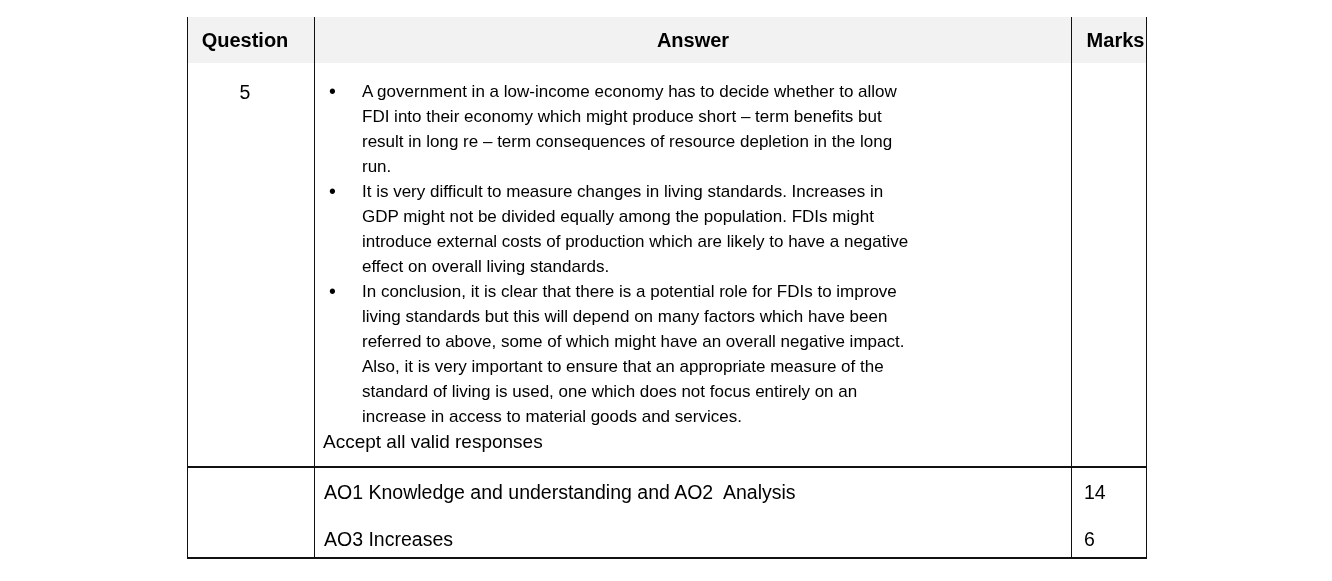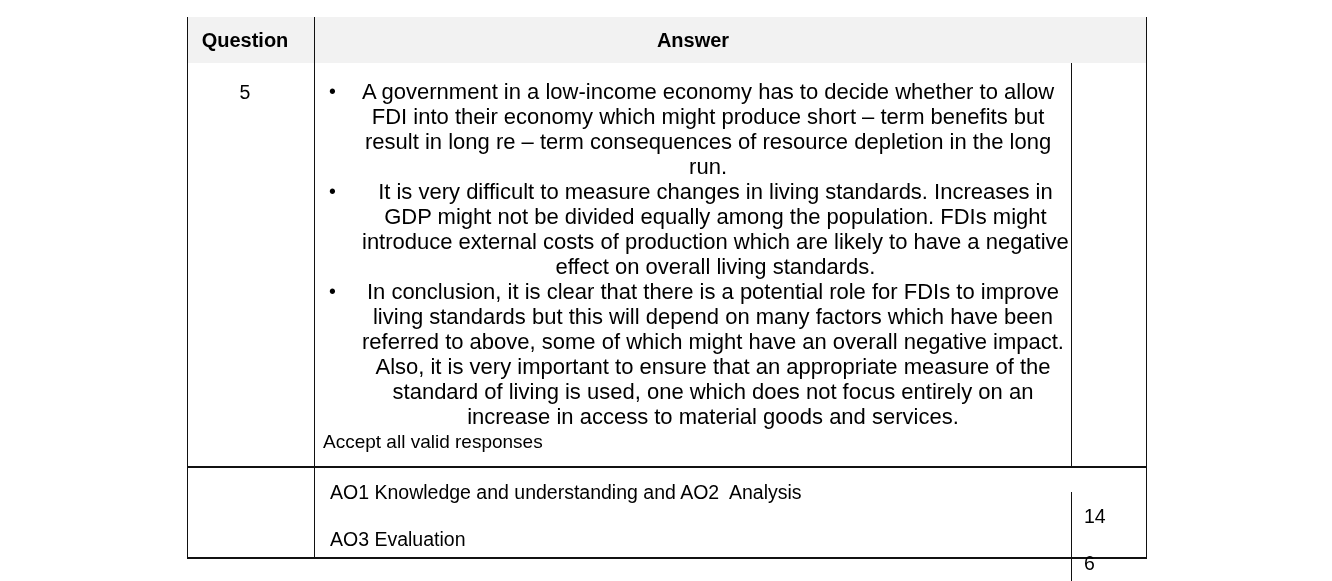--- a/index.html
+++ b/index.html
@@ -40,42 +40,43 @@
   .tbody1{height:403px;flex:0 0 403px;}
   .qnum{
     text-align:center;font-size:19.5px;line-height:25px;padding-top:17px;
   }
   .answer-cell{padding:16px 6px 0 8px;}
   .bullet-li{display:flex;align-items:flex-start;margin-left:6px;}
   .bullet-marker{
     width:33px;flex:0 0 33px;font-size:19.5px;line-height:25px;
   }
   .bullet-text{
-    white-space:pre;font-size:22px;line-height:25px;text-align:center;
+    white-space:pre;font-size:17px;line-height:25px;
   }
   .note-line{font-size:19px;line-height:25px;white-space:pre;}
 
   
   .tbody2{height:91px;flex:0 0 91px;border-top:2px solid var(--border);}
-  .ao-cell{padding:12px 4px 0 15px;}
+  .ao-cell{padding:12px 4px 0 9px;}
   .ao-line{font-size:19.5px;line-height:25px;white-space:pre;}
   .ao-line + .ao-line{margin-top:22px;}
-  .marks-cell{padding:12px 4px 0 12px;margin-top:24px;}
+  .marks-cell{padding:12px 4px 0 12px;}
   .marks-val{font-size:19.5px;line-height:25px;}
   .marks-val + .marks-val{margin-top:22px;}
 </style>
 </head>
 <body>
 
 <div class="stage">
   <div class="mtable">
 
     <div class="trow thead">
       <div class="cell col-q">Question</div>
       <div class="cell col-a">Answer</div>
+      <div class="cell col-m">Marks</div>
     </div>
 
     <div class="trow tbody1">
       <div class="cell col-q qnum">5</div>
       <div class="cell col-a answer-cell">
         <div class="bullet-li">
           <span class="bullet-marker">•</span>
           <span class="bullet-text">A government in a low-income economy has to decide whether to allow
 FDI into their economy which might produce short – term benefits but
 result in long re – term consequences of resource depletion in the long
@@ -99,21 +100,21 @@
         </div>
         <div class="note-line">Accept all valid responses</div>
       </div>
       <div class="cell col-m"></div>
     </div>
 
     <div class="trow tbody2">
       <div class="cell col-q"></div>
       <div class="cell col-a ao-cell">
         <div class="ao-line">AO1 Knowledge and understanding and AO2  Analysis</div>
-        <div class="ao-line">AO3 Evaluation</div>
+        <div class="ao-line">AO3 Increases</div>
       </div>
       <div class="cell col-m marks-cell">
         <div class="marks-val">14</div>
         <div class="marks-val">6</div>
       </div>
     </div>
 
   </div>
 </div>
 

